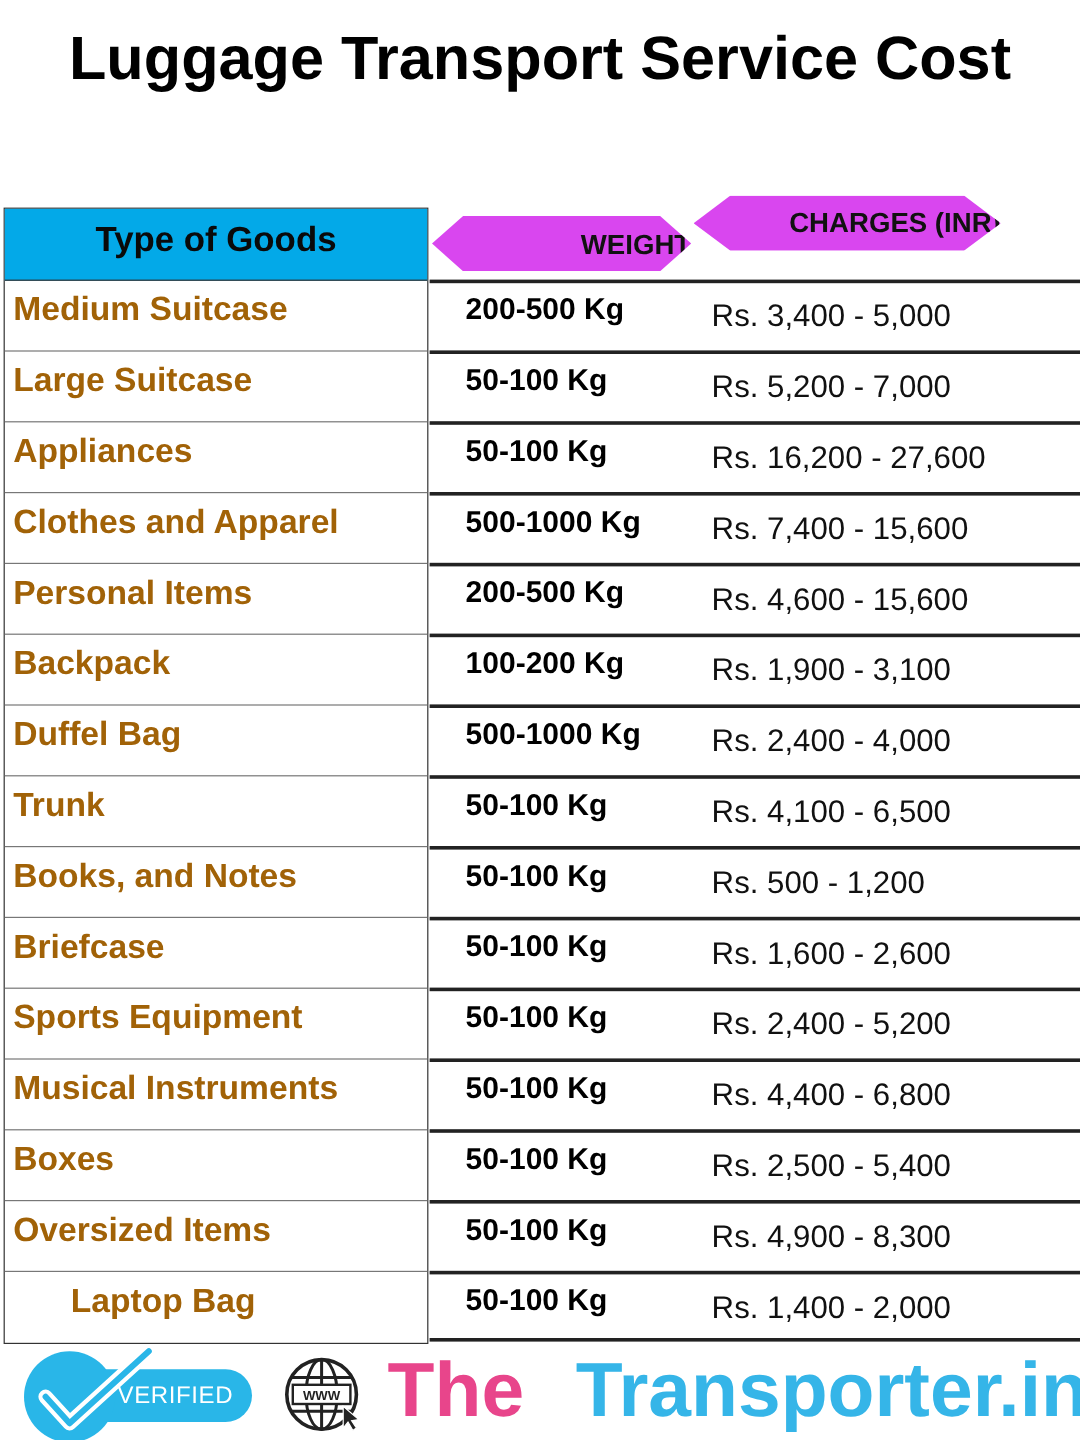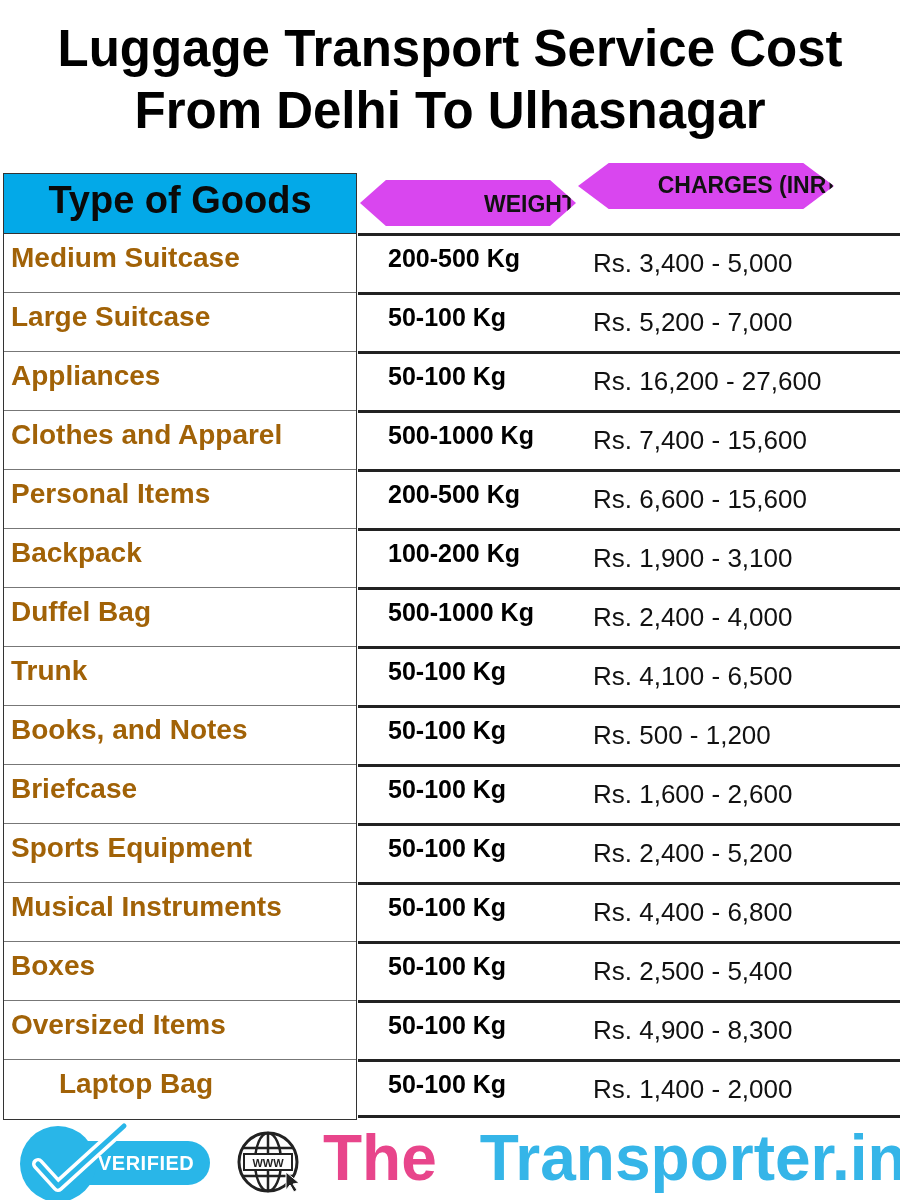--- a/index.html
+++ b/index.html
@@ -12,21 +12,21 @@
     color: #000;
   }
 
   
   .left-table {
     position: absolute; left: 3px; top: 173px; width: 354px;
     border: 1.5px solid #333;
   }
   .left-head {
     height: 60px; background: #03a9e8; border-bottom: 1.5px solid #333;
-    font-weight: bold; font-size: 38px; text-align: center; line-height: 52px;
+    font-weight: bold; font-size: 29px; text-align: center; line-height: 52px;
     color: #0a0a0a;
   }
   .left-row {
     height: 59px; border-bottom: 1.5px solid #777;
     font-weight: bold; font-size: 28px; line-height: 48px; padding-left: 7px;
     color: #a16207; white-space: nowrap;
   }
   .left-row:last-child { border-bottom: none; margin-left: 48px; }
 
   
@@ -53,41 +53,40 @@
   
   .footer { position: absolute; left: 0; top: 1118px; width: 900px; height: 82px; }
   .verified {
     position: absolute; left: 20px; top: 6px; width: 190px; height: 76px;
   }
   .verified-pill {
     position: absolute; left: 40px; top: 17px; width: 150px; height: 44px;
     background: #29b6e8; border-radius: 22px;
   }
   .verified-text {
-    position: absolute; left: 78px; top: 28px; color: #fff; font-weight: bold; font-size: 20px;
+    position: absolute; left: 78px; top: 28px; color: #fff; font-weight: normal; font-size: 20px;
     letter-spacing: 0.5px;
   }
   .verified-circle {
     position: absolute; left: 0; top: 2px; width: 76px; height: 76px; border-radius: 50%;
     background: #29b6e8;
   }
   .globe { position: absolute; left: 236px; top: 10px; width: 68px; height: 68px; }
   .brand {
     position: absolute; left: 323px; top: 4px; font-weight: bold; font-size: 64px; line-height: 72px;
     white-space: nowrap;
   }
   .brand-the { color: #e8458b; }
   .brand-rest { color: #35b5e8; margin-left: 43px; }
 </style>
 </head>
 <body>
 
 <div class="title">
   <div>Luggage Transport Service Cost</div>
-  <div>From Delhi To Ulhasnagar</div>
 </div>
 
 <div class="left-table">
   <div class="left-head">Type of Goods</div>
   <div class="left-row">Medium Suitcase</div>
   <div class="left-row">Large Suitcase</div>
   <div class="left-row">Appliances</div>
   <div class="left-row">Clothes and Apparel</div>
   <div class="left-row">Personal Items</div>
   <div class="left-row">Backpack</div>
@@ -117,21 +116,21 @@
   <div class="right-row">
     <span class="weight">50-100 Kg</span>
     <span class="charge">Rs. 16,200 - 27,600</span>
   </div>
   <div class="right-row">
     <span class="weight">500-1000 Kg</span>
     <span class="charge">Rs. 7,400 - 15,600</span>
   </div>
   <div class="right-row">
     <span class="weight">200-500 Kg</span>
-    <span class="charge">Rs. 6,600 - 15,600</span>
+    <span class="charge">Rs. 4,600 - 15,600</span>
   </div>
   <div class="right-row">
     <span class="weight">100-200 Kg</span>
     <span class="charge">Rs. 1,900 - 3,100</span>
   </div>
   <div class="right-row">
     <span class="weight">500-1000 Kg</span>
     <span class="charge">Rs. 2,400 - 4,000</span>
   </div>
   <div class="right-row">

